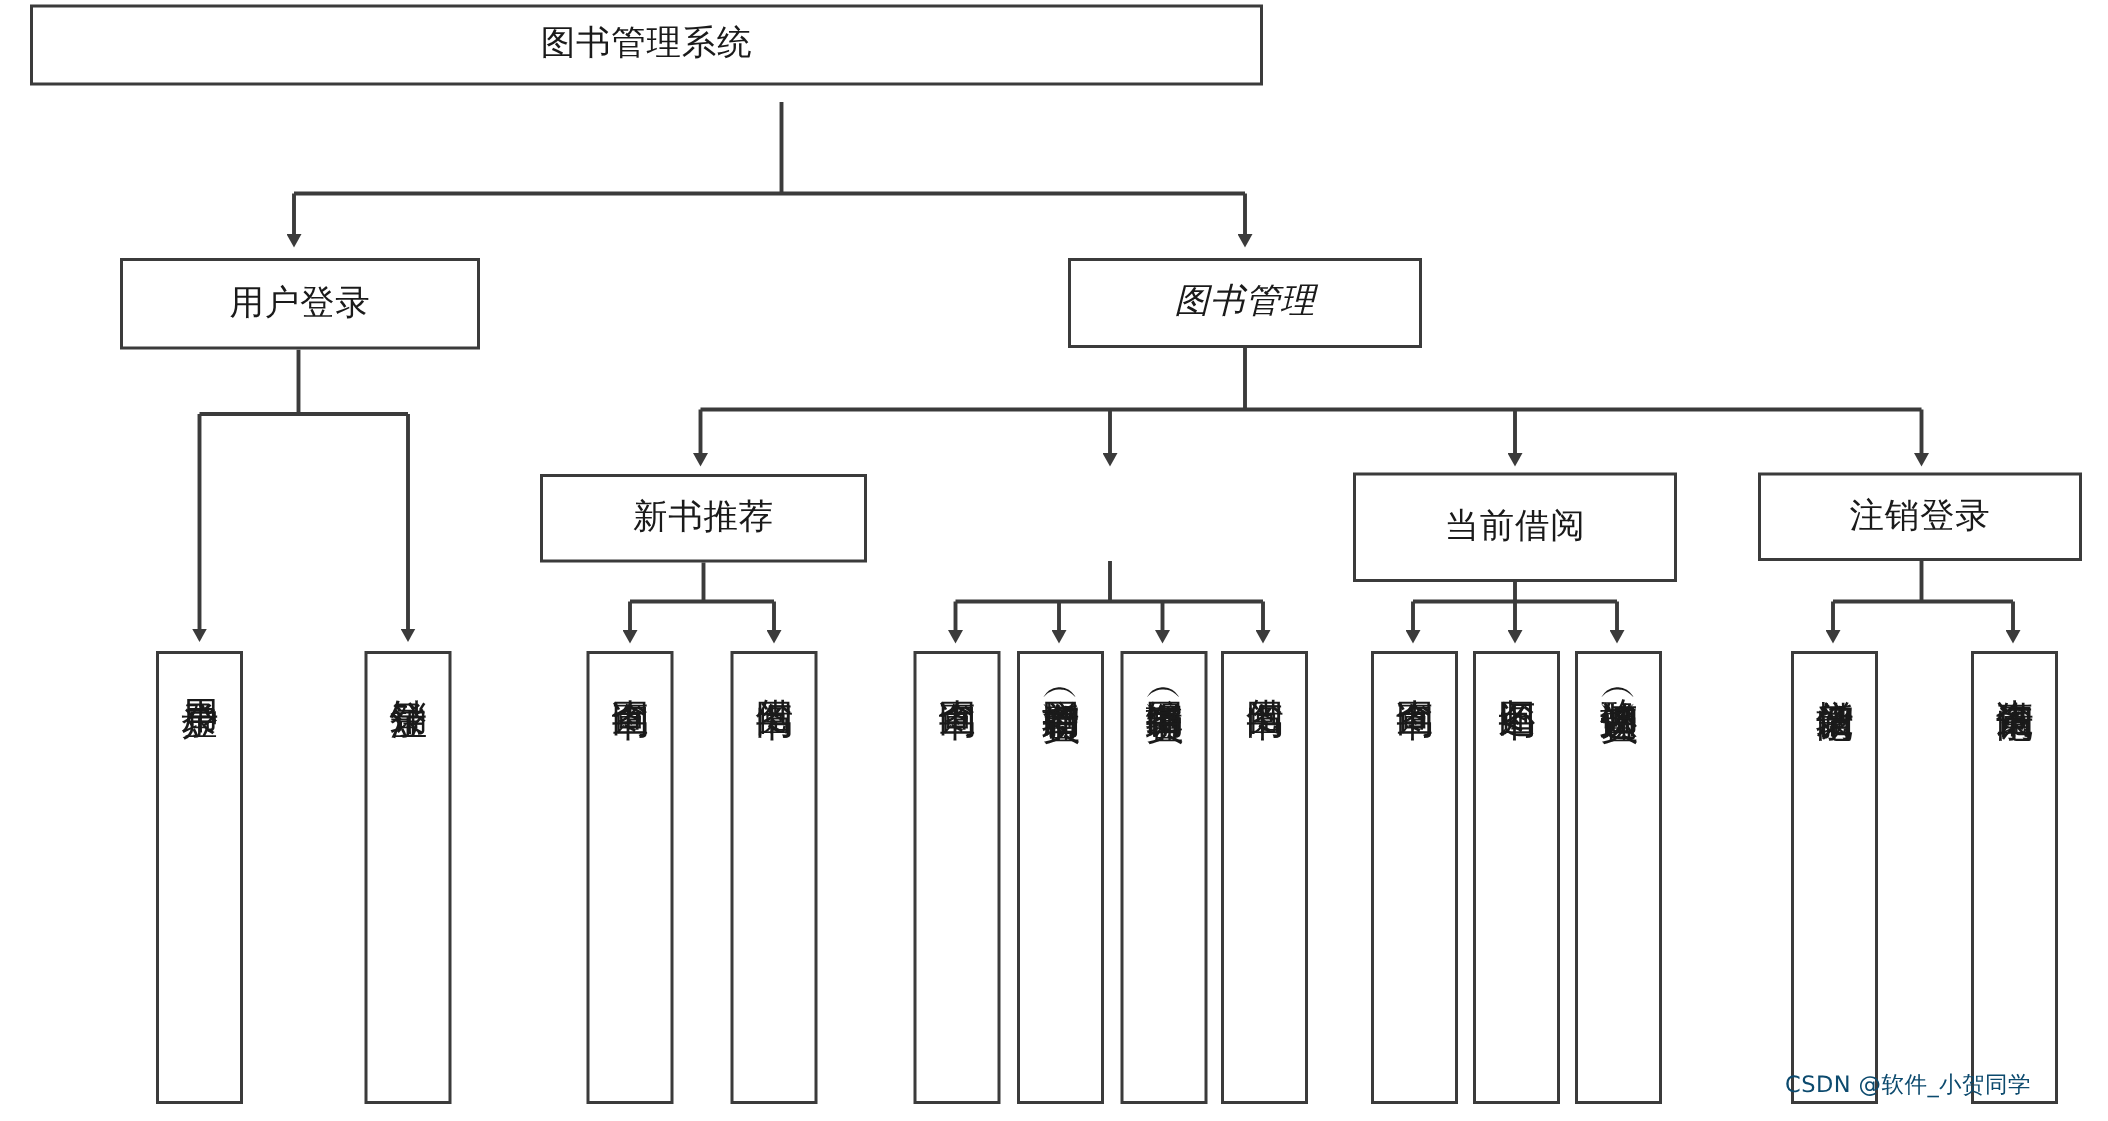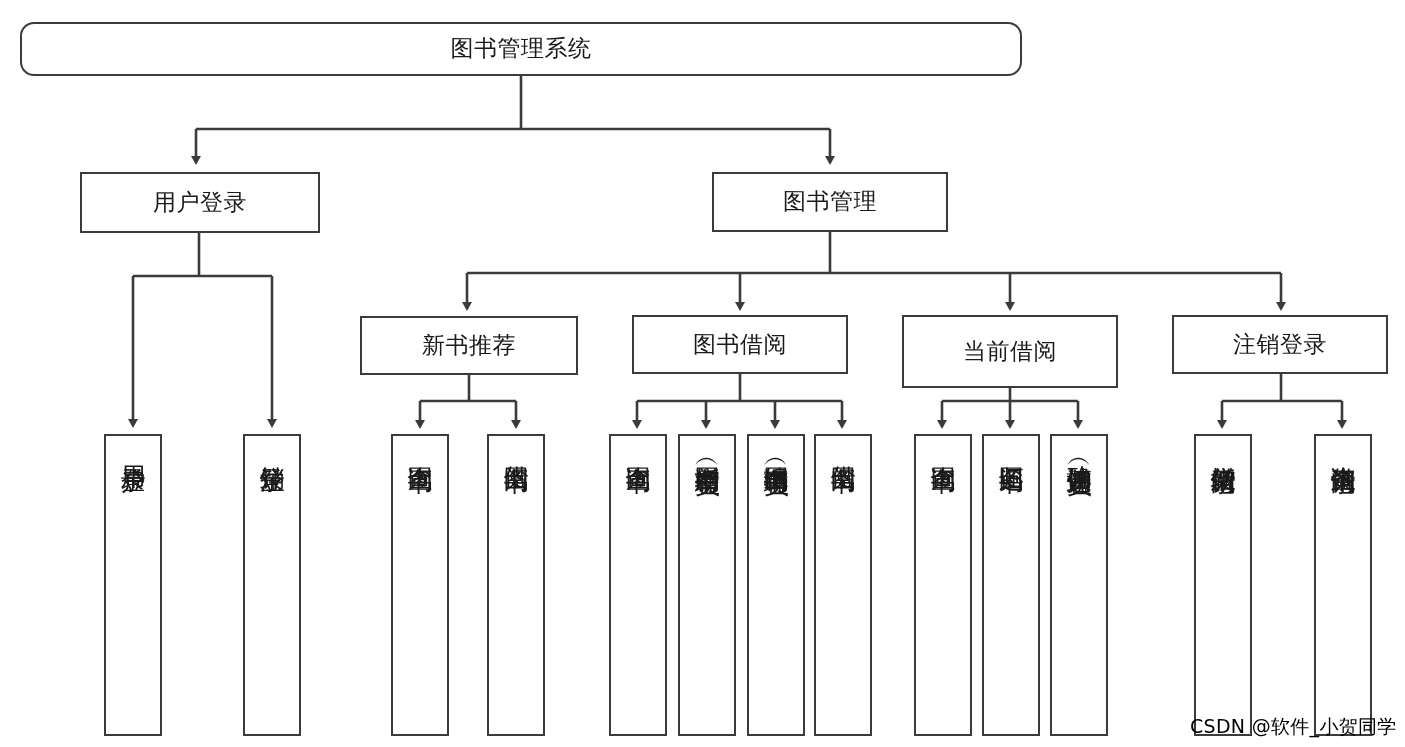--- a/index.html
+++ b/index.html
@@ -63,22 +63,22 @@
     font-size: 25px;
     line-height: 1.02;
     letter-spacing: 1px;
     white-space: nowrap;
     max-height: 100%;
   }
   .watermark {
     position: absolute;
     left: 1190px;
     top: 714px;
-    font-size: 19px;
-    color: #000000;
+    font-size: 15px;
+    color: #0c4a6e;
     white-space: nowrap;
     letter-spacing: 0.3px;
     font-family: "DejaVu Sans", "Liberation Sans", sans-serif;
   }
 </style>
 </head>
 <body>
 
 <div id="diagram">
 
@@ -125,37 +125,34 @@
       <path d="M1010,401 L1010,421" marker-end="url(#arrow)"></path>
       <path d="M1078,401 L1078,421" marker-end="url(#arrow)"></path>
 
       <path d="M1281,374 L1281,401"></path>
       <path d="M1222,401 L1342,401"></path>
       <path d="M1222,401 L1222,421" marker-end="url(#arrow)"></path>
       <path d="M1342,401 L1342,421" marker-end="url(#arrow)"></path>
     </g>
   </svg>
 
-  <div class="node h root" style="left:20px; top:22px; width:1002px; height:54px;border-radius:14px;">
+  <div class="node h root" style="left:20px; top:3px; width:822px; height:54px;">
     <span class="label">图书管理系统</span>
   </div>
 
   <div class="node h" style="left:80px; top:172px; width:240px; height:61px;">
     <span class="label">用户登录</span>
   </div>
-  <div class="node h" style="left:712px; top:172px; width:236px; height:60px;">
+  <div class="node h" style="left:712px; top:172px; width:236px; height:60px;font-style:italic;">
     <span class="label">图书管理</span>
   </div>
 
   <div class="node h" style="left:360px; top:316px; width:218px; height:59px;">
     <span class="label">新书推荐</span>
   </div>
-  <div class="node h" style="left:632px; top:315px; width:216px; height:59px;">
-    <span class="label">图书借阅</span>
-  </div>
   <div class="node h" style="left:902px; top:315px; width:216px; height:73px;">
     <span class="label">当前借阅</span>
   </div>
   <div class="node h" style="left:1172px; top:315px; width:216px; height:59px;">
     <span class="label">注销登录</span>
   </div>
 
   <div class="node v" style="left:104px; top:434px; width:58px; height:302px;">
     <span class="label">用户登录</span>
   </div>

